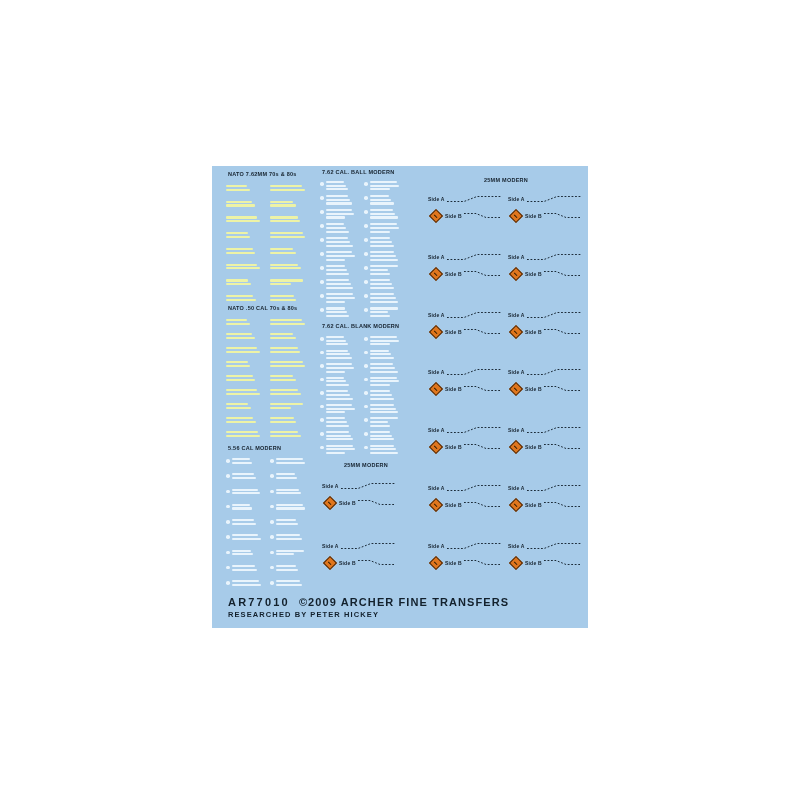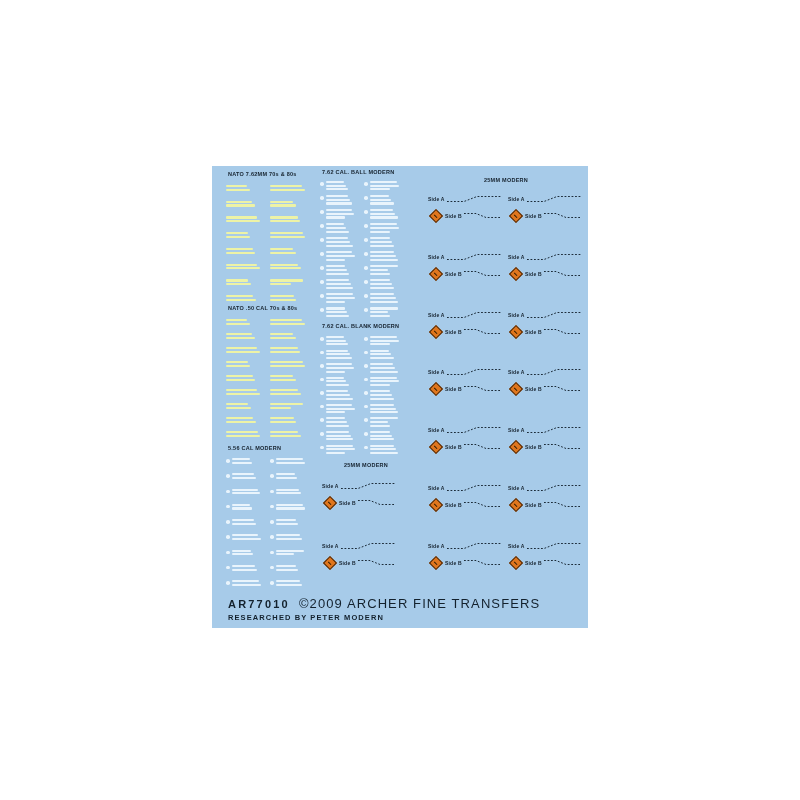--- a/index.html
+++ b/index.html
@@ -25,21 +25,21 @@
   .dg-row.b{margin-top:4px;height:15px}
   .dg-label{font-size:5px;font-weight:700;color:#15222e;white-space:nowrap;letter-spacing:.2px}
   .dbox{width:15px;height:15px;position:relative;flex:0 0 auto}
   .dbox .dsq{position:absolute;left:2.5px;top:2.5px;width:10px;height:10px;background:#e0761d;
              border:1px solid #46260a;transform:rotate(45deg)}
   .dbox .dsq::after{content:"";position:absolute;left:2px;top:4px;width:4px;height:1.4px;background:#2e1a02}
 
   .footer{position:absolute;left:16px;top:430px;color:#13212d}
   .footer .l1{display:flex;align-items:baseline;gap:9px}
   .code{font-size:11px;font-weight:700;letter-spacing:2.2px}
-  .copy{font-size:13px;font-weight:400;letter-spacing:1.1px}
+  .copy{font-size:11px;font-weight:700;letter-spacing:1.1px}
   .res{font-size:7.5px;font-weight:700;letter-spacing:1.1px;margin-top:2px}
 </style>
 </head>
 <body>
 
 <div class="page">
   <div class="sheet" id="sheet">
 
     <h2 class="hdr" style="left:16px;top:5px">NATO 7.62MM 70s &amp; 80s</h2>
     <div class="micro" id="m1" style="left:14px;top:19px;height:116px">
@@ -607,21 +607,21 @@
 
     <h2 class="hdr" style="left:132px;top:296px">25MM MODERN</h2>
 
     <h2 class="hdr" style="left:272px;top:11px">25MM MODERN</h2>
 
     <div class="footer">
       <div class="l1">
         <span class="code">AR77010</span>
         <span class="copy">©2009 ARCHER FINE TRANSFERS</span>
       </div>
-      <div class="res">RESEARCHED BY PETER MODERN</div>
+      <div class="res">RESEARCHED BY PETER HICKEY</div>
     </div>
 
   <div class="decal-group" style="left: 110px; top: 314px;">
         <div class="dg-row">
           <span class="dg-label">Side A</span>
           <svg width="54" height="11" viewBox="0 0 54 11">
             <path d="M0 8.5 H17 L30 3.5 H54" fill="none" stroke="#1c2c3a" stroke-width="1" stroke-dasharray="1.8 1.7"></path>
           </svg>
         </div>
         <div class="dg-row b">

